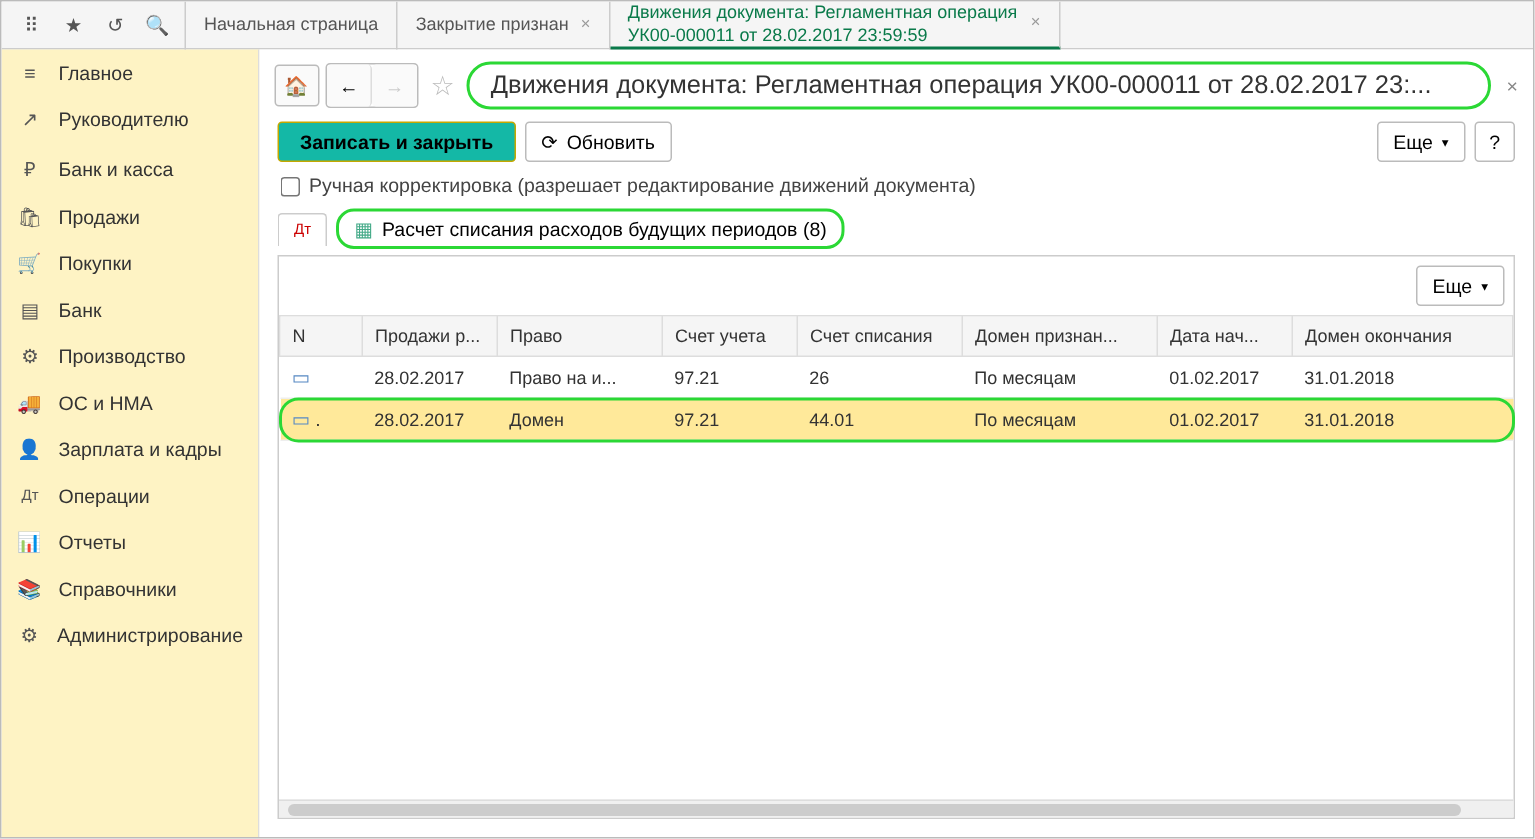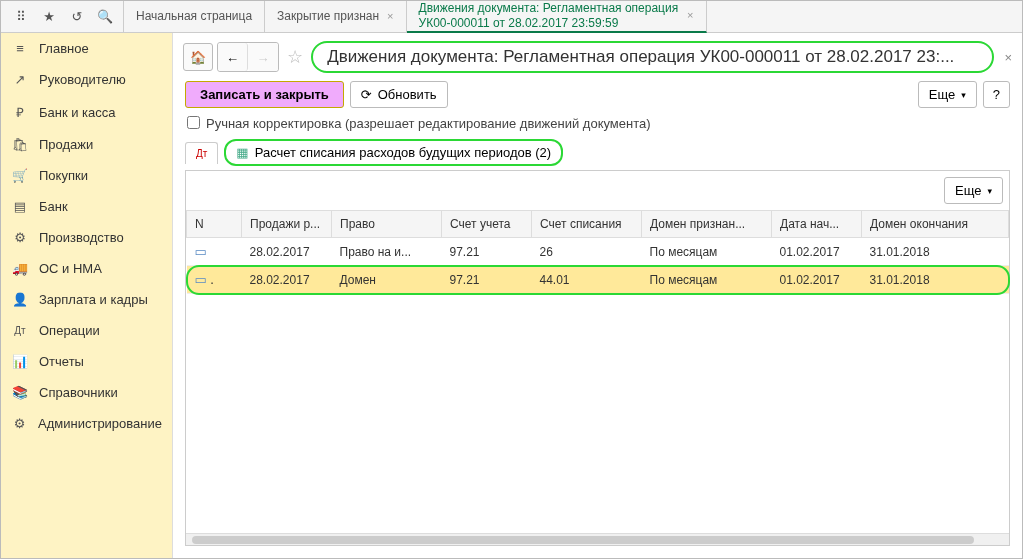--- a/index.html
+++ b/index.html
@@ -16,24 +16,24 @@
 .sidebar { width: 172px; background: #fef3c4; border-right: 1px solid #ddd; overflow-y: auto; }
 .sidebar .si { display: flex; align-items: center; padding: 8px 10px; color: #333; cursor: pointer; }
 .sidebar .si .ico { width: 18px; margin-right: 10px; color: #555; text-align: center; }
 .content { flex: 1; background: #fff; display: flex; flex-direction: column; }
 .navrow { display: flex; align-items: center; padding: 8px 10px; gap: 4px; }
 .nbtn { width: 30px; height: 28px; border: 1px solid #bbb; background: #fafafa; border-radius: 3px; display: flex; align-items: center; justify-content: center; cursor: pointer; }
 .nbtn.dis { color: #ccc; }
 .title-green { flex: 1; border: 2px solid #2bd835; border-radius: 16px; padding: 4px 14px; font-size: 17px; color: #333; display: flex; align-items: center; }
 .star { color: #bbb; font-size: 18px; margin: 0 4px; }
 .cbtns { display: flex; align-items: center; padding: 0 12px 6px; gap: 6px; }
-.ybtn { background: #f0abfc; border: 1px solid #c4a800; border-radius: 3px; padding: 5px 14px; font-weight: bold; cursor: pointer; }
+.ybtn { background: #14b8a6; border: 1px solid #c4a800; border-radius: 3px; padding: 5px 14px; font-weight: bold; cursor: pointer; }
 .wbtn { background: #fff; border: 1px solid #bbb; border-radius: 3px; padding: 5px 10px; display: flex; align-items: center; gap: 6px; cursor: pointer; }
 .spacer { flex: 1; }
-.chkrow { padding: 2px 14px 8px; display: flex; align-items: flex-start; color: #444; }
+.chkrow { padding: 2px 14px 8px; display: flex; align-items: flex-end; color: #444; }
 .chkrow input { margin-right: 6px; }
 .tabrow { padding: 0 12px; display: flex; align-items: center; gap: 6px; }
 .dtab { border: 1px solid #ccc; border-bottom: none; border-radius: 3px 3px 0 0; padding: 5px 10px; background: #fff; display: flex; align-items: center; gap: 6px; cursor: pointer; }
 .dtab.hl { border: 2px solid #2bd835; border-radius: 12px; padding: 4px 10px; }
 .tpanel { margin: 4px 12px 12px; border: 1px solid #ccc; flex: 1; display: flex; flex-direction: column; position: relative; }
 .tbar { display: flex; justify-content: flex-end; padding: 6px; }
 .tbl { width: 100%; border-collapse: collapse; }
 .tbl th { background: #f5f5f5; border: 1px solid #ddd; padding: 6px 8px; text-align: left; font-weight: normal; color: #333; font-size: 12px; white-space: nowrap; overflow: hidden; }
 .tbl td { border-bottom: 1px solid #eee; padding: 6px 8px; color: #333; font-size: 12px; white-space: nowrap; overflow: hidden; }
 .tbl tr.sel td { background: #ffe99a; }
@@ -150,21 +150,21 @@
       <input type="checkbox" style="">
       <span>Ручная корректировка (разрешает редактирование движений документа)</span>
     </div>
 
     <div class="tabrow">
       <div class="dtab">
           <span style="color:#c00;font-size:10px">Дт</span>
         </div>
       <div class="dtab hl">
           <span style="color:#4a8">▦</span>
-          <span>Расчет списания расходов будущих периодов (2)</span>
+          <span>Расчет списания расходов будущих периодов (8)</span>
         </div>
     </div>
 
     <div class="tpanel">
       <div class="tbar">
         <div class="wbtn">
             <span>Еще</span>
             <span style="font-size:9px">▾</span>
           </div>
       </div>

